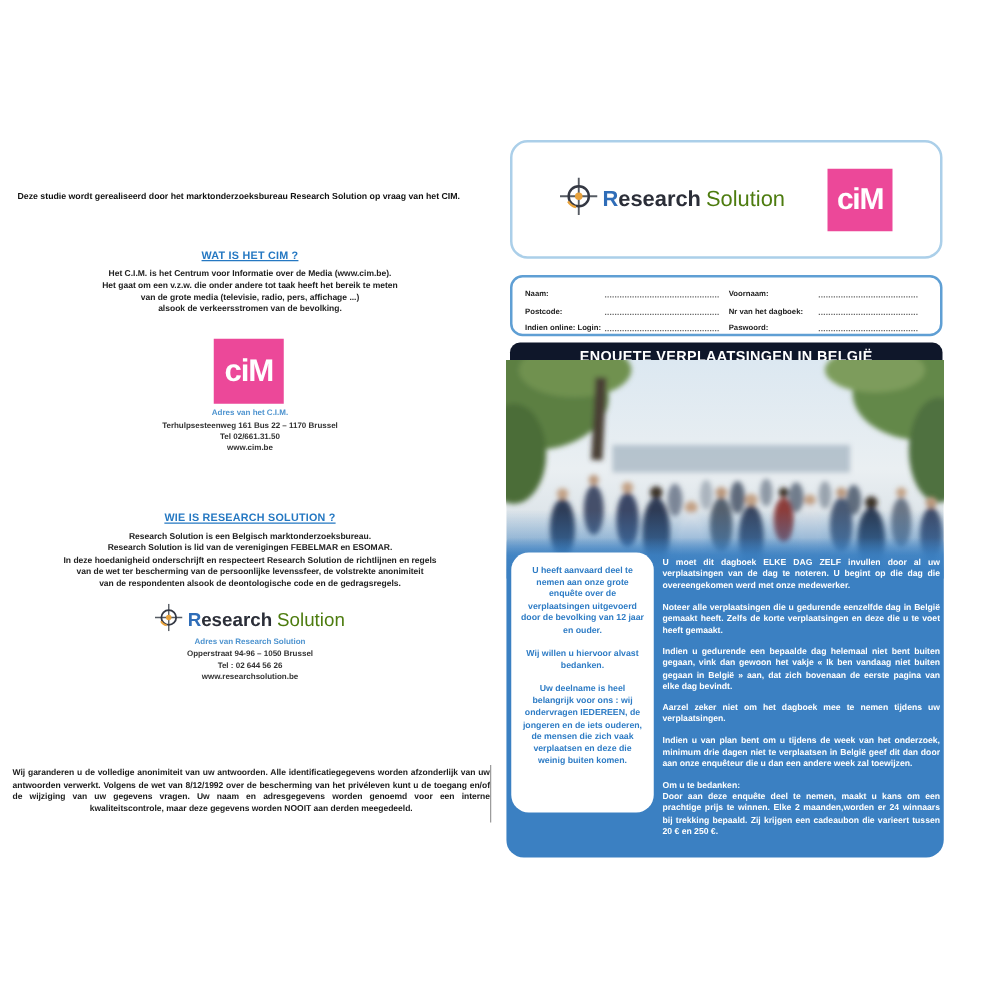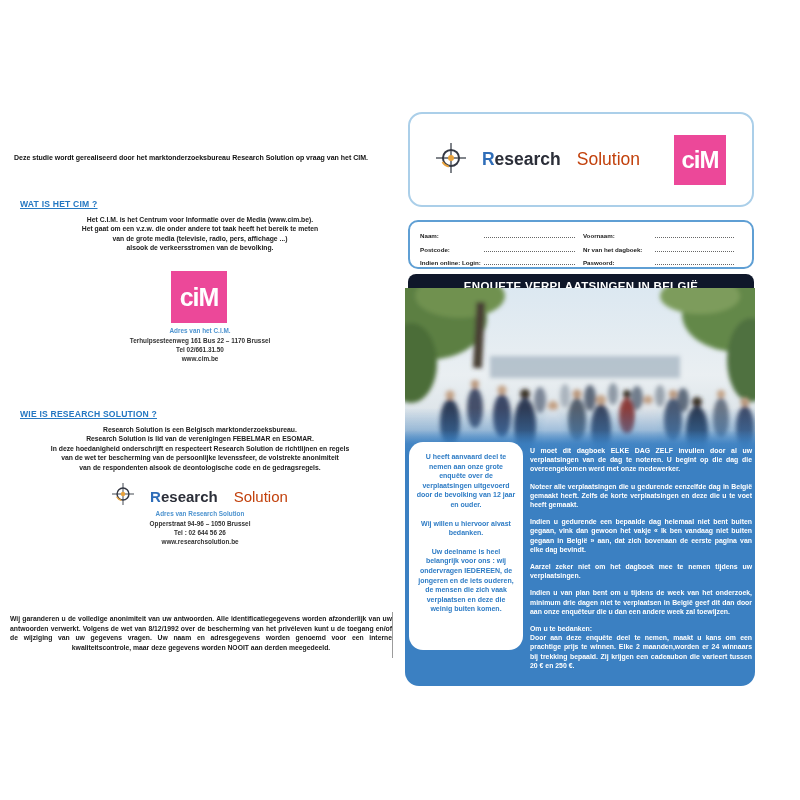--- a/index.html
+++ b/index.html
@@ -3,37 +3,37 @@
 <meta charset="utf-8">
 <style>
   html,body{margin:0;padding:0;background:#fff;}
   .canvas{position:relative;width:800px;height:800px;background:#fff;overflow:hidden;
           font-family:"Liberation Sans","DejaVu Sans",sans-serif;color:#1c1c1c;}
   .abs{position:absolute;}
   .prelines{white-space:pre-line;}
 
   
   .intro{left:14px;top:154px;width:378px;font-size:7px;font-weight:700;color:#101010;}
-  .h-blue{left:20px;width:360px;text-align:left;color:#2578c2;font-weight:700;
+  .h-blue{left:20px;width:360px;text-align:center;color:#2578c2;font-weight:700;
           font-size:8.6px;text-decoration:underline;letter-spacing:.2px;}
   .h-cim{top:199px;} .h-rs{top:409px;}
   .bodytext{font-size:6.8px;line-height:9.4px;text-align:center;color:#222;font-weight:600;}
   .p-cim{left:30px;top:215px;width:340px;}
   .p-rs{left:22px;top:425px;width:356px;}
   .cim-box{background:#ec4899;color:#fff;display:flex;align-items:center;justify-content:center;
            font-weight:700;letter-spacing:-1px;}
   .cim-left{left:171px;top:271px;width:56px;height:52px;font-size:25px;}
   .addr-title{width:360px;left:20px;text-align:center;font-size:6.4px;color:#4d93cf;font-weight:600;}
   .addr{width:360px;left:20px;text-align:center;font-size:6.4px;line-height:9px;color:#333;font-weight:600;}
   .cim-addr-t{top:327px;} .cim-addr{top:336px;}
   .rs-addr-t{top:510px;} .rs-addr{top:519px;}
-  .rs-logo-row{left:20px;top:483px;width:360px;display:flex;align-items:center;justify-content:center;gap:16px;}
+  .rs-logo-row{left:20px;top:483px;width:360px;display:flex;align-items:center;justify-content:center;gap:4px;}
   .rs-name{font-weight:700;color:#2b2e38;}
   .rs-name::first-letter{color:#2f6db8;}
-  .rs-sub{color:#c2410c;font-weight:400;}
+  .rs-sub{color:#4d7c0f;font-weight:400;}
   .rs-left .rs-name,.rs-left .rs-sub{font-size:15px;}
   .privacy{left:10px;top:614px;width:382px;font-size:6.8px;line-height:9.6px;
            text-align:justify;text-align-last:center;color:#1a1a1a;font-weight:600;}
   .fold{left:392px;top:612px;width:1px;height:46px;background:#9c9c9c;}
 
   
   .header-card{left:408px;top:112px;width:346px;height:95px;border:2px solid #abcfe9;
                border-radius:14px;display:flex;align-items:center;justify-content:center;gap:34px;
                box-sizing:border-box;background:#fff;}
   .header-card .rs-name,.header-card .rs-sub{font-size:17.5px;}

